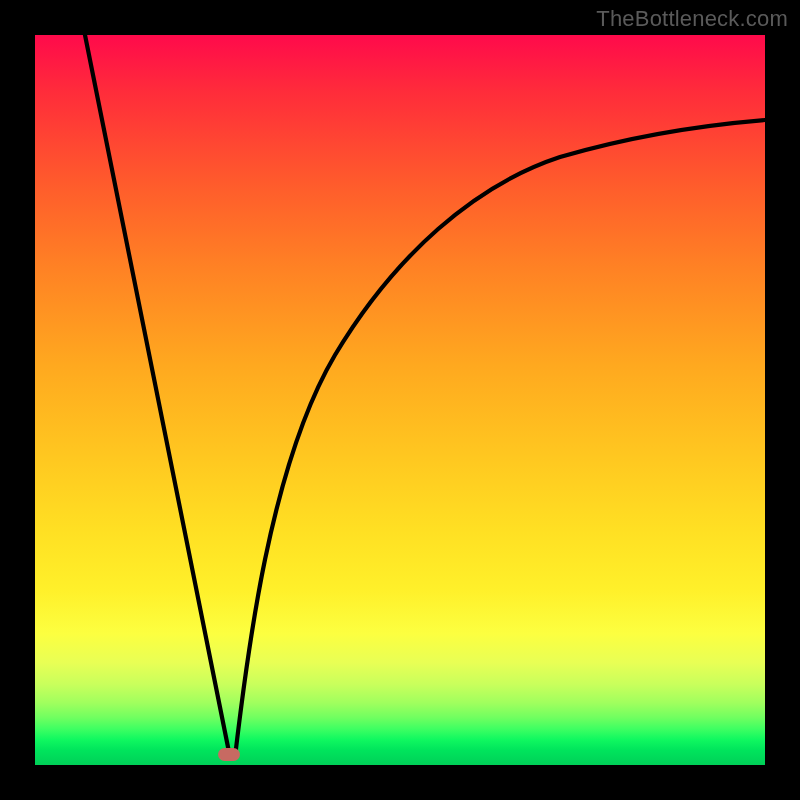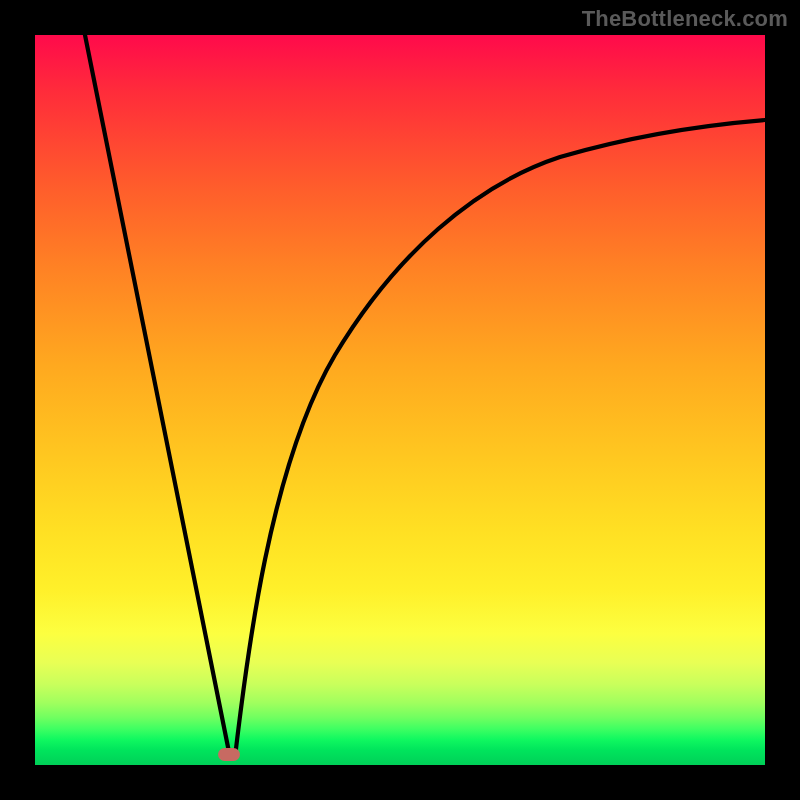--- a/index.html
+++ b/index.html
@@ -37,21 +37,21 @@
       #00e45c 98%,
       #00d058 100%
     );
   }
   .watermark {
     position: absolute;
     top: 6px;
     right: 12px;
     color: #5a5a5a;
     font-size: 22px;
-    font-weight: 700;
+    font-weight: 400;
     letter-spacing: 0.2px;
     user-select: none;
   }
   svg.curve {
     position: absolute;
     left: 0;
     top: 0;
     width: 730px;
     height: 730px;
   }

